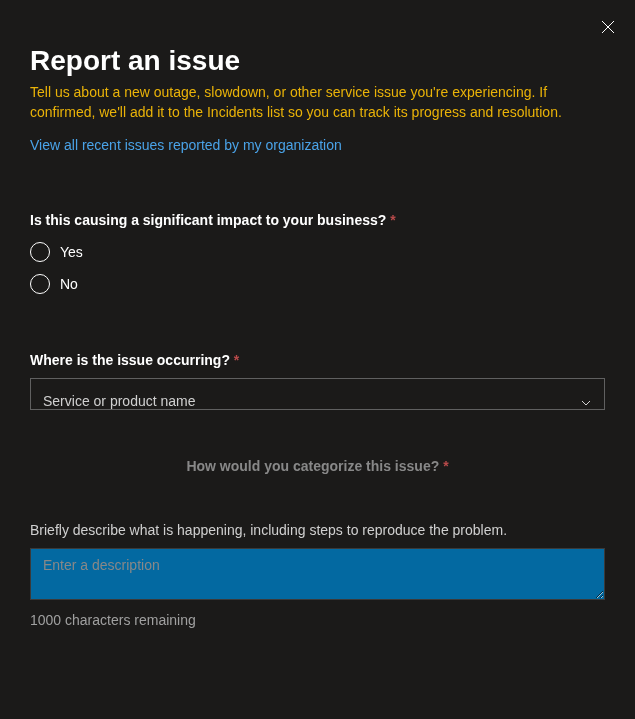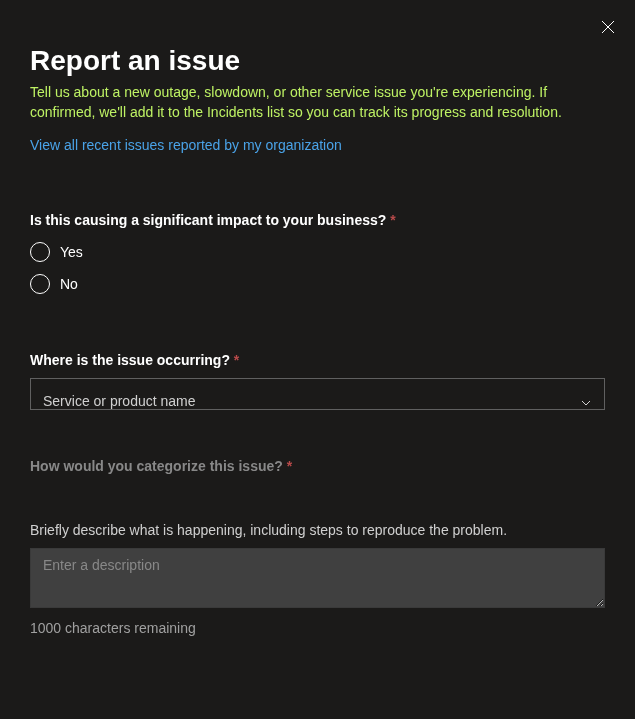--- a/index.html
+++ b/index.html
@@ -32,21 +32,21 @@
     .title {
       font-size: 28px;
       font-weight: 600;
       margin-top: 15px;
       margin-bottom: 6px;
       color: #ffffff;
     }
     .description {
       font-size: 14px;
       line-height: 1.4;
-      color: #bef264;
+      color: #eab308;
       margin-bottom: 14px;
     }
     .link {
       color: #4aa3e8;
       font-size: 14px;
       text-decoration: none;
       cursor: pointer;
     }
     .form-group {
       margin-top: 58px;
@@ -59,20 +59,21 @@
     }
     .form-label {
       font-size: 14px;
       font-weight: 600;
       color: #ffffff;
       display: block;
       margin-bottom: 10px;
     }
     .form-label.disabled {
       color: #888888;
+      text-align: center;
     }
     .form-label.normal-weight {
       font-weight: 400;
       color: #d0d0d0;
     }
     .required {
       color: #b84a4a;
     }
     .radio-group {
       margin-top: 14px;
@@ -122,22 +123,22 @@
       color: #888888;
     }
     .chevron {
       color: #d0d0d0;
     }
     .select-field.disabled .chevron {
       color: #888888;
     }
     .textarea-field {
       width: 100%;
-      height: 60px;
-      background-color: #404040;
+      height: 52px;
+      background-color: #0369a1;
       border: 1px solid #3a3a3a;
       color: #ffffff;
       padding: 8px 12px;
       font-size: 14px;
       font-family: inherit;
       resize: both;
     }
     .textarea-field::placeholder {
       color: #888888;
     }

